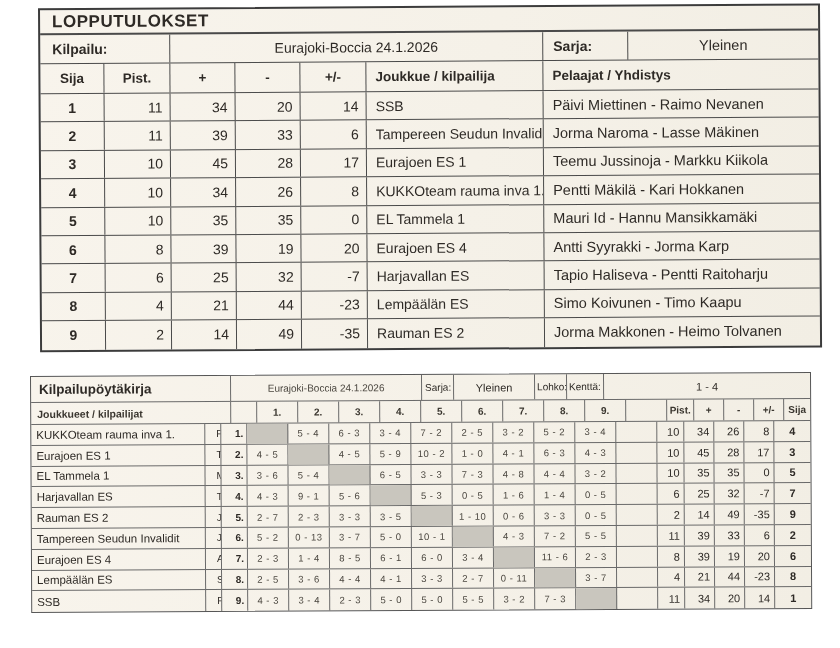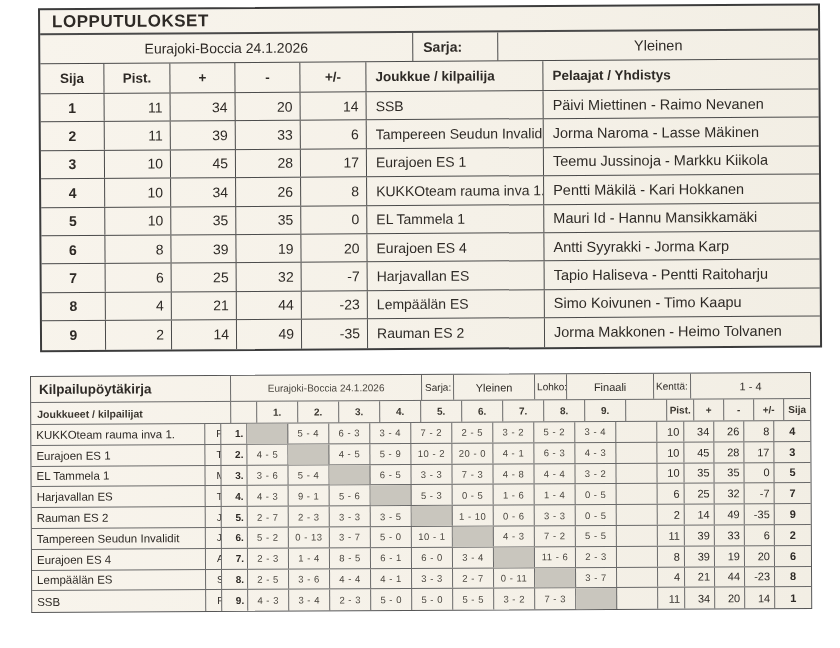--- a/index.html
+++ b/index.html
@@ -88,20 +88,21 @@
 </style>
 </head>
 <body>
 
 <div class="paper" id="final">
   <div class="trow title-row">
     <div class="cell" style="flex:1">LOPPUTULOKSET</div>
   </div>
 
   <div class="trow comp-row">
+    <div class="cell fc-klabel">Kilpailu:</div>
     <div class="cell fc-kvalue">Eurajoki-Boccia 24.1.2026</div>
     <div class="cell fc-slabel">Sarja:</div>
     <div class="cell fc-svalue">Yleinen</div>
   </div>
 
   <div class="trow head-row">
     <div class="cell c-sija">Sija</div>
     <div class="cell c-pist">Pist.</div>
     <div class="cell c-plus">+</div>
     <div class="cell c-minus">-</div>
@@ -204,21 +205,20 @@
     </div>
 </div>
 
 <div class="paper" id="protocol">
   <div class="trow pa-row">
     <div class="cell pa-title">Kilpailupöytäkirja</div>
     <div class="cell pa-comp">Eurajoki-Boccia 24.1.2026</div>
     <div class="cell pa-sarja">Sarja:</div>
     <div class="cell pa-yleinen">Yleinen</div>
     <div class="cell pa-lohko">Lohko:</div>
-    <div class="cell pa-finaali">Finaali</div>
     <div class="cell pa-kentta">Kenttä:</div>
     <div class="cell pa-court">1 - 4</div>
   </div>
 
   <div class="trow pb-row">
     <div class="cell pb-teams">Joukkueet / kilpailijat</div>
     <div class="cell pb-num"></div>
     <div class="cell p-score">1.</div>
     <div class="cell p-score">2.</div>
     <div class="cell p-score">3.</div>
@@ -261,21 +261,21 @@
 
       <div class="trow p-row">
         <div class="cell p-team">Eurajoen ES 1</div>
         <div class="cell p-name">Tee</div>
         <div class="cell p-num">2.</div>
         <div class="cell p-score">4 - 5</div>
         <div class="cell p-score self-cell"></div>
         <div class="cell p-score">4 - 5</div>
         <div class="cell p-score">5 - 9</div>
         <div class="cell p-score">10 - 2</div>
-        <div class="cell p-score">20 - 0</div>
+        <div class="cell p-score">1 - 0</div>
         <div class="cell p-score">4 - 1</div>
         <div class="cell p-score">6 - 3</div>
         <div class="cell p-score">4 - 3</div>
         <div class="cell p-score"></div>
         <div class="cell p-pist stat">10</div>
         <div class="cell p-plus stat">45</div>
         <div class="cell p-minus stat">28</div>
         <div class="cell p-diff stat">17</div>
         <div class="cell p-sija">3</div>
       </div>

